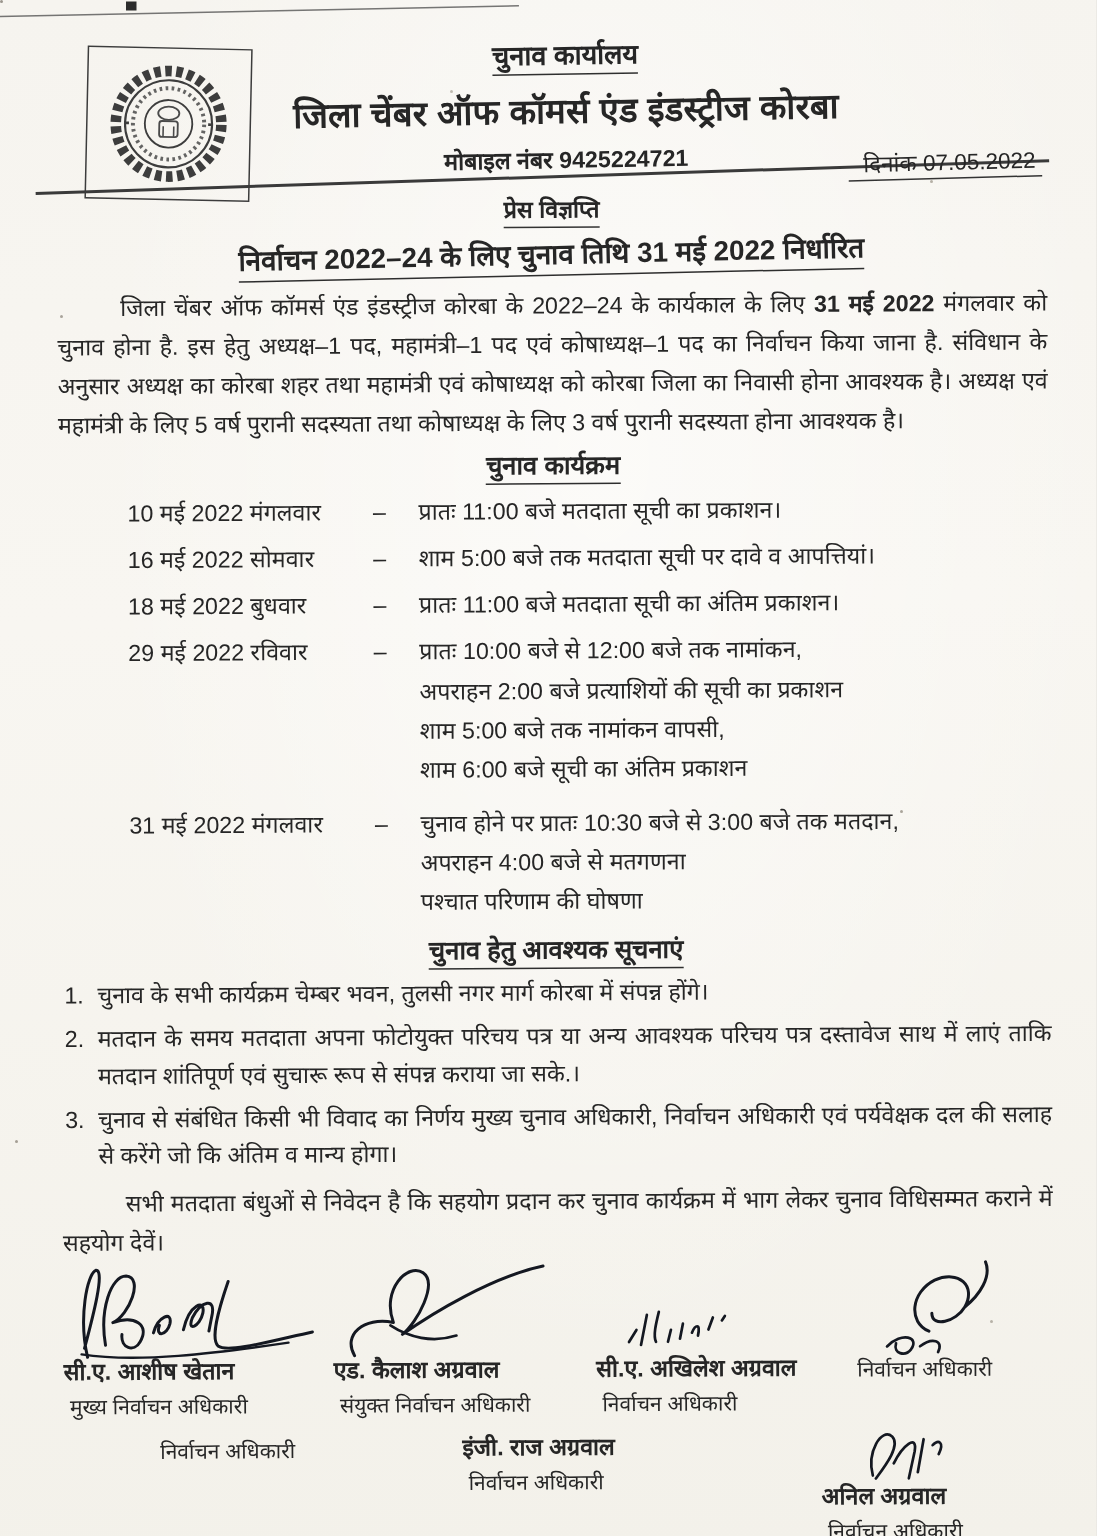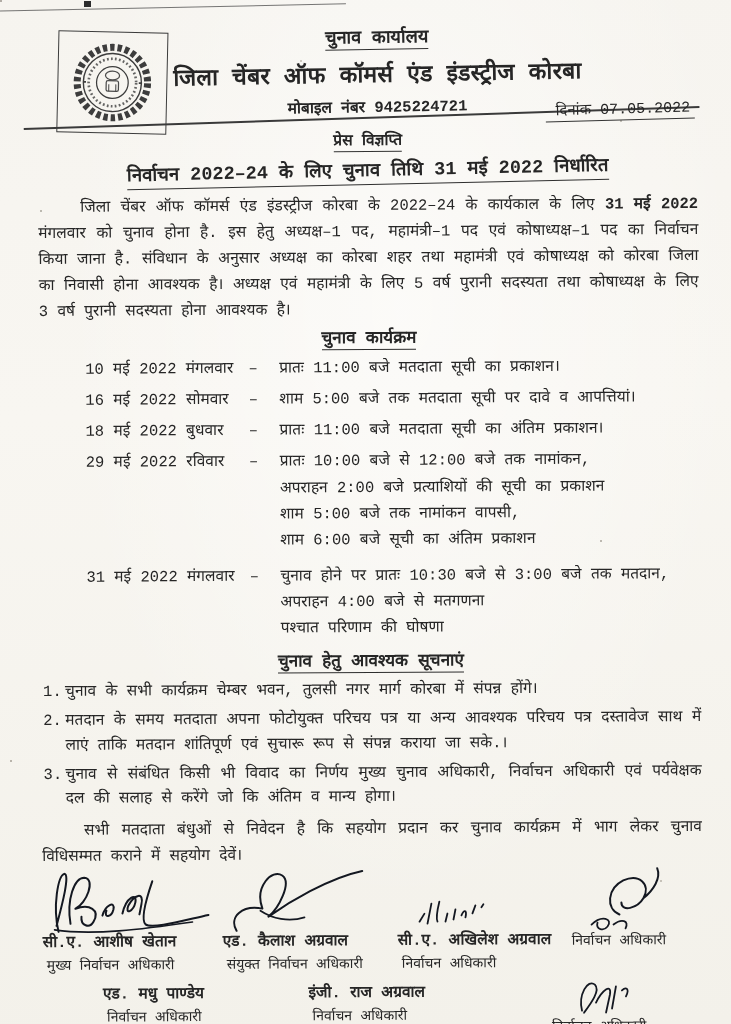--- a/index.html
+++ b/index.html
@@ -3,21 +3,21 @@
 <meta charset="utf-8">
 <style>
   * { margin:0; padding:0; box-sizing:border-box; }
   html,body { background:#e9e7e2; }
   .page {
     position:relative; width:731px; height:1024px; margin:0 auto;
     background:
       radial-gradient(ellipse at 55% 30%, rgba(255,255,255,.55), rgba(255,255,255,0) 60%),
       linear-gradient(178deg, #f6f4ef 0%, #f8f6f1 40%, #f3f1ea 100%);
     overflow:hidden;
-    font-family:Liberation Mono, monospace;
+    font-family:Liberation Sans, sans-serif;
     color:#262626;
   }
   .tilt { position:absolute; inset:0; transform:rotate(-0.35deg); }
 
   
   .artifact-line { position:absolute; top:7px; left:-4px; width:350px; height:1px;
     background:#4a4a4a; transform:rotate(-1.2deg); opacity:.75; }
   .artifact-dot { position:absolute; top:1px; left:84px; width:7px; height:6px; background:#2c2c2c; }
   .speck { position:absolute; width:2px; height:2px; background:#9a958c; border-radius:50%;
     box-shadow: 40px 210px 0 #a9a49b, -10px 470px 0 #b0aba1, 620px 120px 0 #b5b0a6,
@@ -228,32 +228,32 @@
               <path class="ink" stroke-width="2" d="M52,52 C38,46 40,26 56,18 C72,11 84,22 76,36 C70,46 54,50 54,40 M76,36 C86,28 94,16 90,6"></path>
               <path class="ink" stroke-width="1.8" d="M24,62 C34,52 46,56 40,64 C36,69 28,67 30,60 M46,62 C54,56 62,58 58,66"></path>
             </svg>
           </div>
           <div class="sig-title">निर्वाचन अधिकारी</div>
         </div>
       </div>
 
       <div class="sig-row2">
         <div class="sig-col d1">
-          <div class="sig-name">एड. मधु पाण्डेय</div>
           <div class="sig-title">निर्वाचन अधिकारी</div>
         </div>
         <div class="sig-col d2">
           <div class="sig-name">इंजी. राज अग्रवाल</div>
           <div class="sig-title">निर्वाचन अधिकारी</div>
         </div>
         <div class="sig-col d3">
           <div class="sig-art-sm">
             <svg width="80" height="44" viewBox="0 0 80 44">
               <path class="ink" stroke-width="1.8" d="M14,38 C10,22 20,6 27,12 C33,18 22,32 16,40 M28,30 C34,18 44,10 42,22 L38,40 M48,14 L44,36 M54,18 C58,14 62,16 58,24"></path>
             </svg>
           </div>
+          <div class="sig-name">अनिल अग्रवाल</div>
           <div class="sig-title">निर्वाचन अधिकारी</div>
         </div>
       </div>
 
     </div>
   </div>
 </div>
 
 </body></html>

